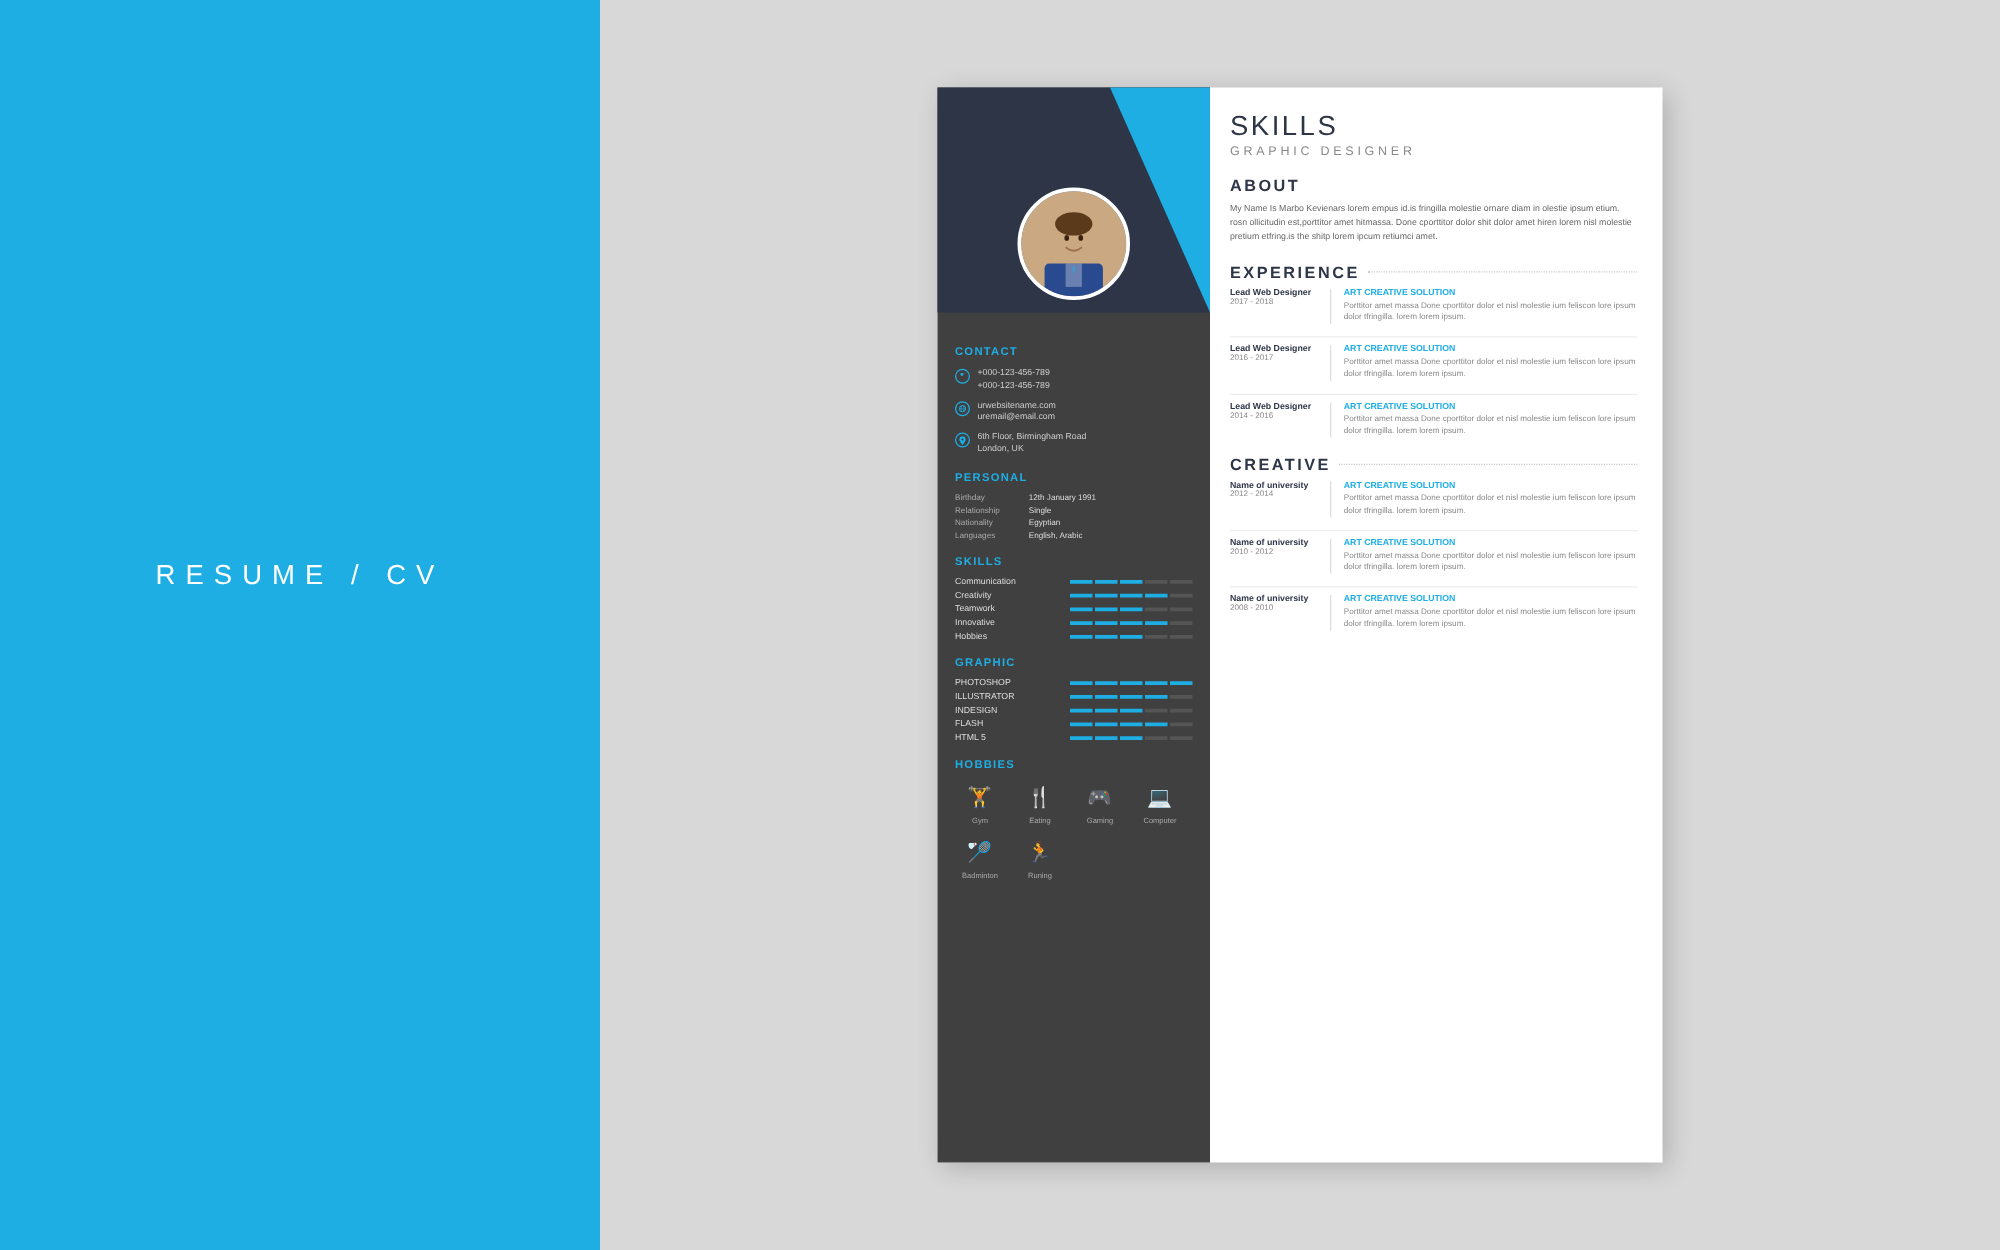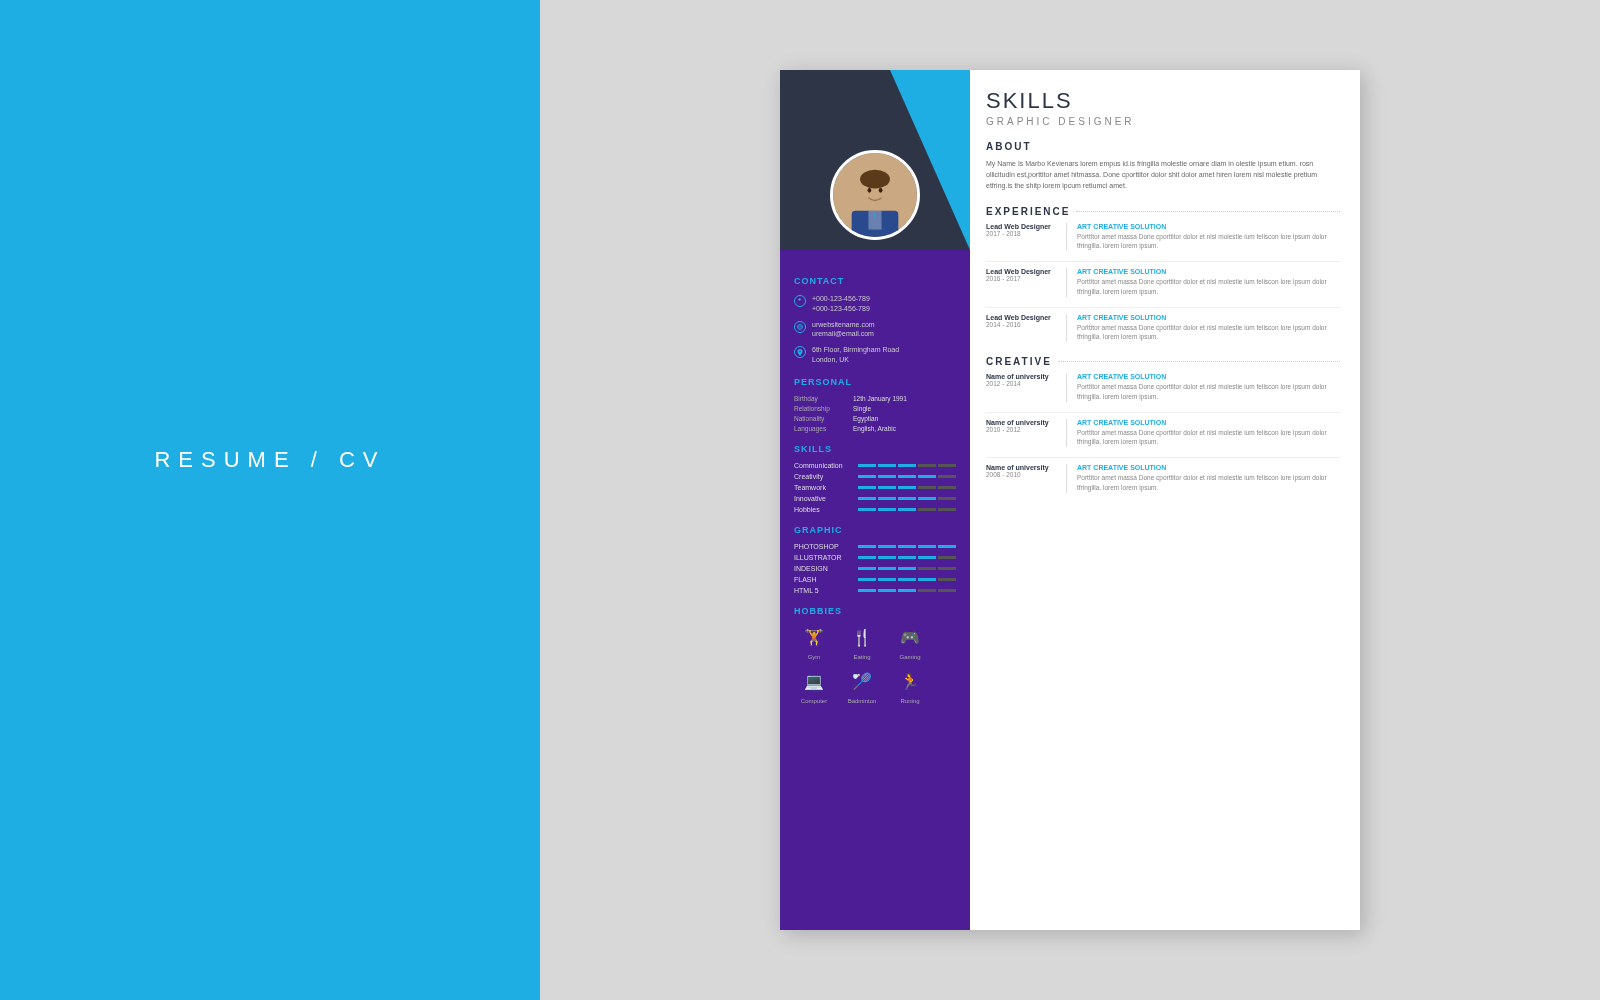--- a/index.html
+++ b/index.html
@@ -6,21 +6,21 @@
     body {
       width: 1600px;
       height: 1000px;
       display: flex;
       font-family: Arial, sans-serif;
       overflow: hidden;
     }
 
     
     .left-panel {
-      width: 540px;
+      width: 480px;
       height: 1000px;
       background-color: #1eaee4;
       display: flex;
       flex-direction: column;
       justify-content: center;
       align-items: center;
       padding: 40px;
     }
 
     .resume-label {
@@ -67,22 +67,22 @@
       width: 580px;
       height: 860px;
       background: white;
       display: flex;
       box-shadow: 4px 4px 20px rgba(0,0,0,0.2);
       position: relative;
     }
 
     
     .resume-sidebar {
-      width: 190px;
-      background-color: #4c1d95;
+      width: 218px;
+      background-color: #404040;
       height: 100%;
       position: relative;
       padding-top: 180px;
     }
 
     
     .sidebar-header {
       position: absolute;
       top: 0;
       left: 0;
@@ -271,21 +271,21 @@
     .resume-title {
       font-size: 10px;
       font-weight: 400;
       color: #888;
       letter-spacing: 3px;
       margin-top: 4px;
       margin-bottom: 14px;
     }
 
     .main-section-title {
-      font-size: 10px;
+      font-size: 13px;
       font-weight: 800;
       color: #2d3547;
       letter-spacing: 2px;
       margin-bottom: 6px;
       margin-top: 14px;
       display: flex;
       align-items: center;
       gap: 6px;
     }
 

